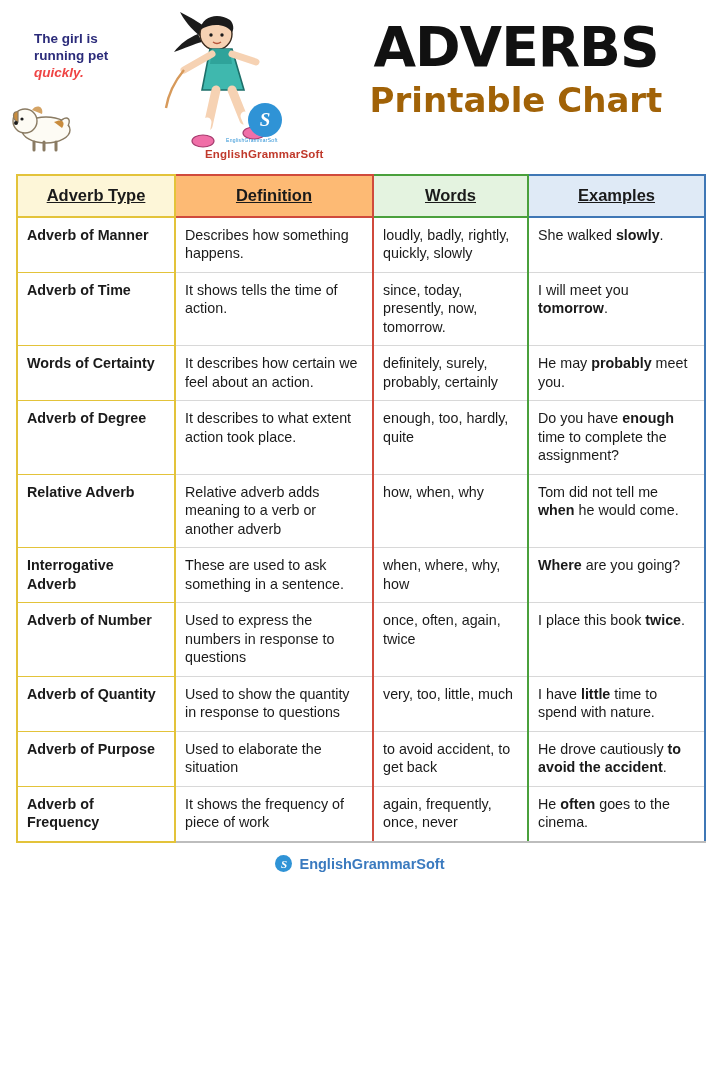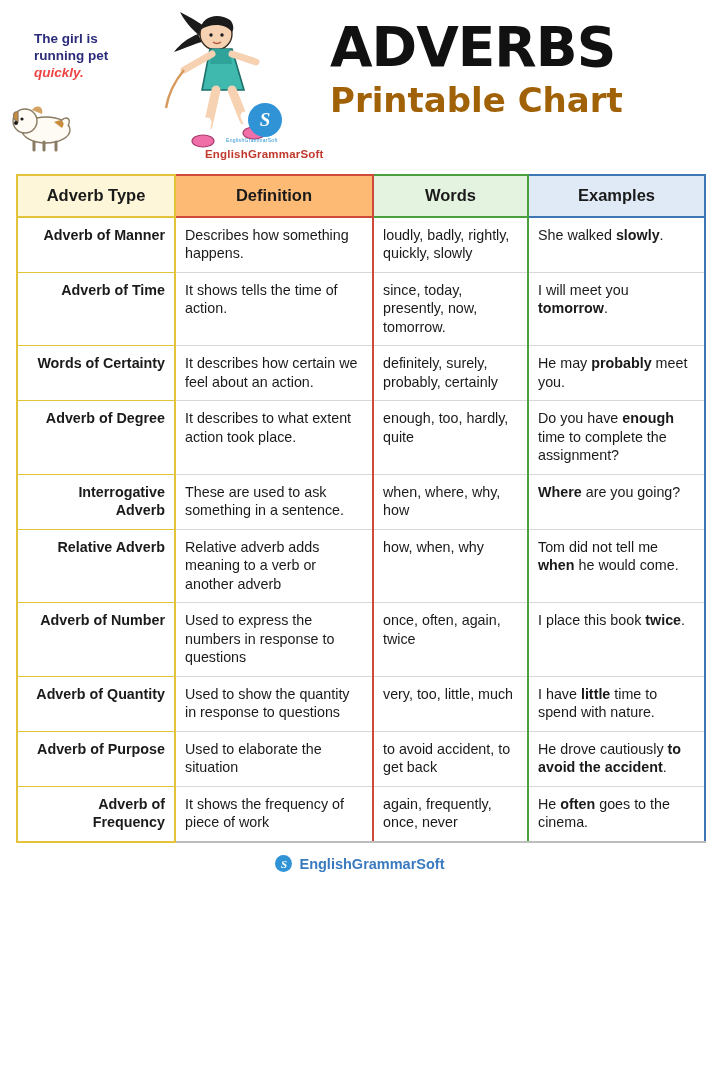--- a/index.html
+++ b/index.html
@@ -82,21 +82,21 @@
   }
 
   
   .illo { position: absolute; left: 140px; top: 4px; width: 190px; height: 160px; }
   .dog  { position: absolute; left: 10px; top: 96px; }
 
   .header-right {
     flex: 1;
     padding-top: 18px;
     padding-right: 18px;
-    text-align: left;
+    text-align: center;
   }
   .title-main {
     font-size: 55px;
     line-height: 58px;
     font-weight: 800;
     letter-spacing: -1px;
     color: #111111;
     font-family: "DejaVu Sans", sans-serif;
   }
   .title-sub {
@@ -127,30 +127,31 @@
     padding: 8px 9px 9px 9px;
     font-size: 14.3px;
     line-height: 18.5px;
     color: #1a1a1a;
   }
   table.chart th {
     text-align: center;
     font-size: 16.5px;
     font-weight: 700;
     padding: 10px 6px 11px 6px;
+    text-decoration: underline;
   }
   
   th.h0 { background: #fdf6d8; border: 2px solid #e3c33a; }
   th.h1 { background: #fdba74; border: 2px solid #d04a3c; }
   th.h2 { background: #e4f3e0; border: 2px solid #4aa03c; }
   th.h3 { background: #dfeaf6; border: 2px solid #3f77b5; }
 
   
   td.c0 {
-    text-align: right;
+    text-align: left;
     font-weight: 700;
     border-left: 2px solid #e3c33a;
     border-right: 2px solid #e3c33a;
     border-bottom: 1px solid #e3c33a;
   }
   td.c1 {
     border-right: 2px solid #d04a3c;
     border-bottom: 1px solid #d8d8d8;
   }
   td.c2 {
@@ -300,32 +301,32 @@
             <td class="c2">definitely, surely, probably, certainly</td>
             <td class="c3"><span>He may </span><b>probably</b><span> meet you.</span></td>
           </tr>
           <tr class="row">
             <td class="c0">Adverb of Degree</td>
             <td class="c1">It describes to what extent action took place.</td>
             <td class="c2">enough, too, hardly, quite</td>
             <td class="c3"><span>Do you have </span><b>enough</b><span> time to complete the assignment?</span></td>
           </tr>
           <tr class="row">
+            <td class="c0">Relative Adverb</td>
+            <td class="c1">Relative adverb adds meaning to a verb or another adverb</td>
+            <td class="c2">how, when, why</td>
+            <td class="c3"><span>Tom did not tell me </span><b>when</b><span> he would come.</span></td>
+          </tr>
+          <tr class="row">
             <td class="c0">Interrogative Adverb</td>
             <td class="c1">These are used to ask something in a sentence.</td>
             <td class="c2">when, where, why, how</td>
             <td class="c3"><span></span><b>Where</b><span> are you going?</span></td>
           </tr>
           <tr class="row">
-            <td class="c0">Relative Adverb</td>
-            <td class="c1">Relative adverb adds meaning to a verb or another adverb</td>
-            <td class="c2">how, when, why</td>
-            <td class="c3"><span>Tom did not tell me </span><b>when</b><span> he would come.</span></td>
-          </tr>
-          <tr class="row">
             <td class="c0">Adverb of Number</td>
             <td class="c1">Used to express the numbers in response to questions</td>
             <td class="c2">once, often, again, twice</td>
             <td class="c3"><span>I place this book </span><b>twice</b><span>.</span></td>
           </tr>
           <tr class="row">
             <td class="c0">Adverb of Quantity</td>
             <td class="c1">Used to show the quantity in response to questions</td>
             <td class="c2">very, too, little, much</td>
             <td class="c3"><span>I have </span><b>little</b><span> time to spend with nature.</span></td>

